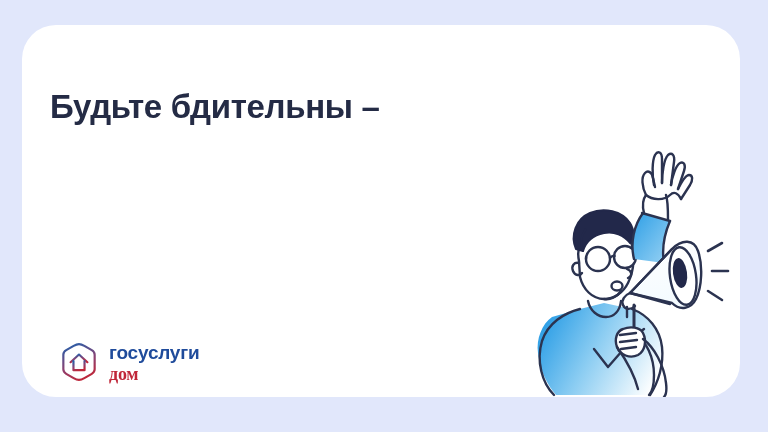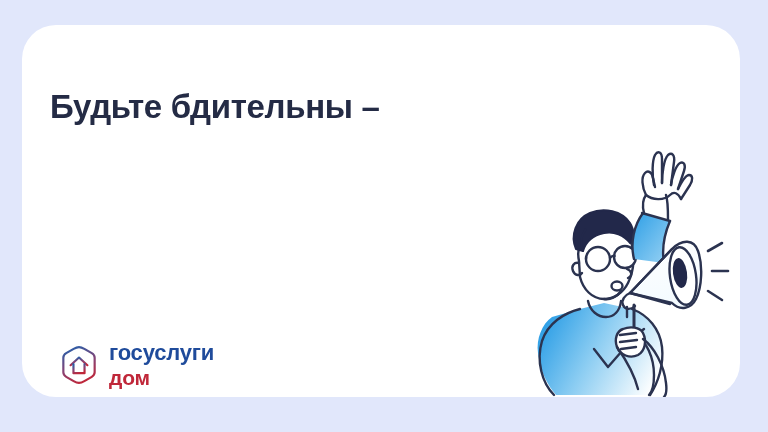--- a/index.html
+++ b/index.html
@@ -64,28 +64,28 @@
   }
   #logo-words {
     display: flex;
     flex-direction: column;
     line-height: 1;
     padding-top: 1px;
   }
   #logo-words .w1 {
     font-family: "Liberation Sans", sans-serif;
     font-weight: 700;
-    font-size: 22px;
+    font-size: 19px;
     letter-spacing: -0.2px;
     color: #1f4b9b;
   }
   #logo-words .w2 {
-    font-family: Liberation Sans, sans-serif;
+    font-family: Liberation Serif, serif;
     font-weight: 700;
-    font-size: 21px;
+    font-size: 18px;
     letter-spacing: -0.2px;
     color: #c02739;
     margin-top: 3px;
   }
   
   #illustration {
     position: absolute;
     right: 10px;
     top: 118px;
     width: 246px;

